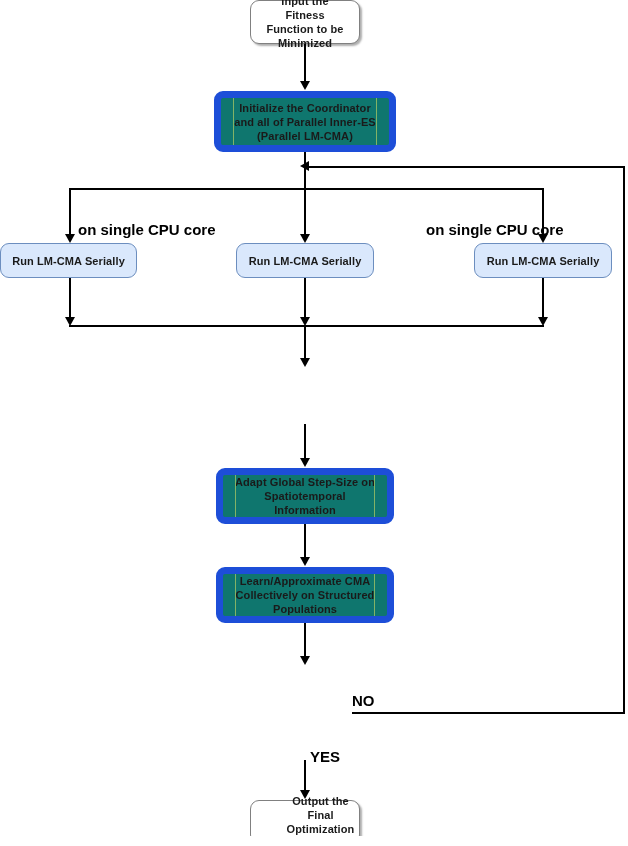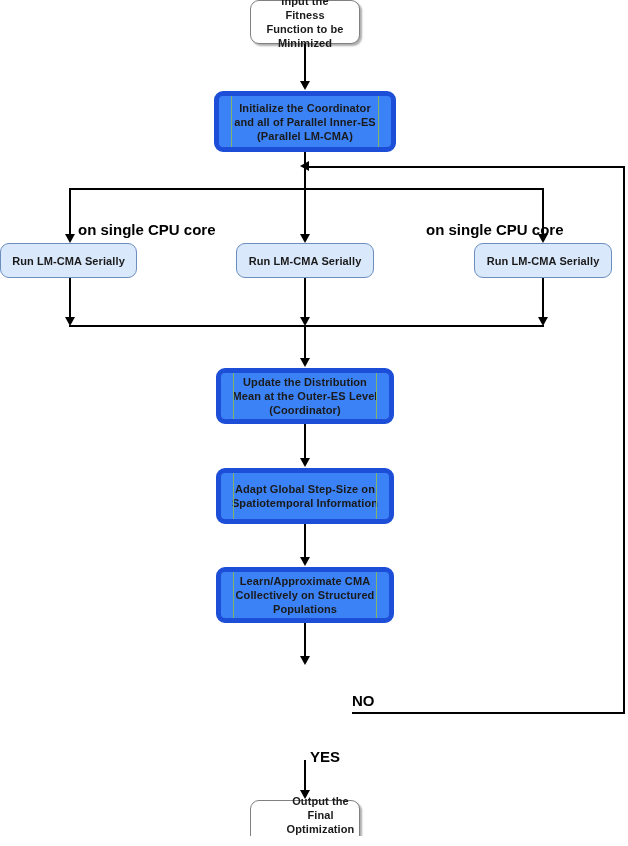--- a/index.html
+++ b/index.html
@@ -35,22 +35,22 @@
   
   .terminator {
     background: #ffffff;
     border: 1px solid #808080;
     border-radius: 9px;
     box-shadow: 2px 2px 2px rgba(0,0,0,0.32);
   }
 
   
   .predef {
-    background: #3b82f6;
-    border: 5px solid #1d4ed8;
+    background: #0f766e;
+    border: 7px solid #1d4ed8;
     border-radius: 9px;
   }
   .predef::before,
   .predef::after {
     content: "";
     position: absolute;
     top: 0; bottom: 0;
     width: 0;
     border-left: 1px solid #82b366;
   }
@@ -135,23 +135,20 @@
   </div>
 
   <div class="node process-blue" style="left:236px; top:243px; width:138px; height:35px;">
     <span class="txt">Run LM-CMA Serially</span>
   </div>
 
   <div class="node process-blue" style="left:474px; top:243px; width:138px; height:35px;">
     <span class="txt">Run LM-CMA Serially</span>
   </div>
 
-  <div class="node predef" style="left:216px; top:368px; width:178px; height:56px;">
-    <span class="txt">Update the Distribution Mean at the Outer-ES Level (Coordinator)</span>
-  </div>
 
   <div class="node predef" style="left:216px; top:567px; width:178px; height:56px;">
     <span class="txt">Learn/Approximate CMA Collectively on Structured Populations</span>
   </div>
 
   <div class="node predef" style="left:216px; top:468px; width:178px; height:56px;">
     <span class="txt">Adapt Global Step-Size on Spatiotemporal Information</span>
   </div>
 
 

